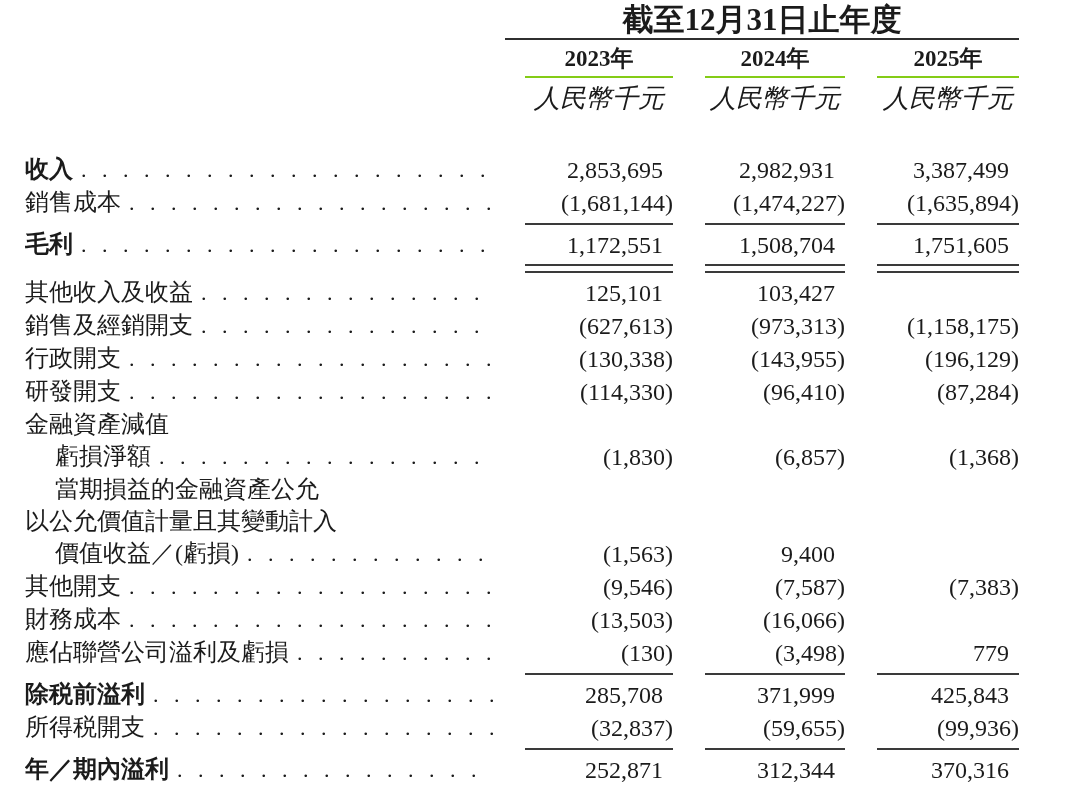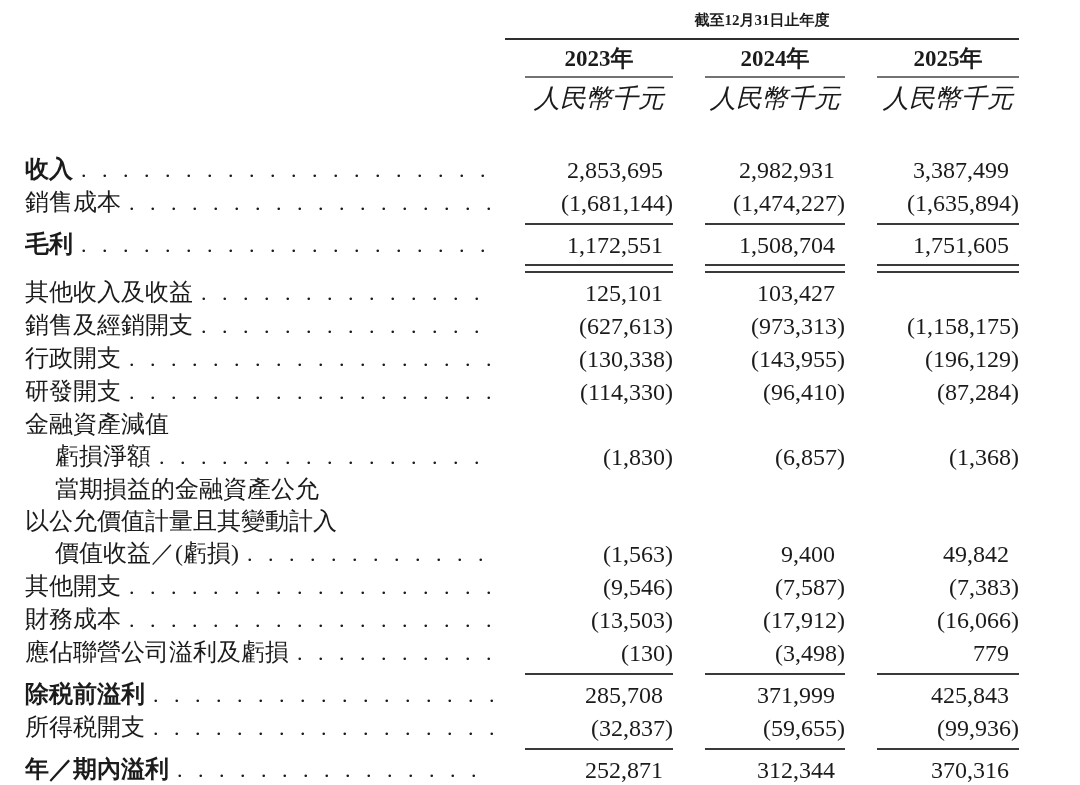--- a/index.html
+++ b/index.html
@@ -22,33 +22,33 @@
     display: grid;
     grid-template-columns: 468px 168px 160px 162px;
     column-gap: 12px;
     align-items: end;
   }
   
   .period-cell {
     grid-column: 2 / 5;
     text-align: center;
     font-weight: bold;
-    font-size: 15px;
+    font-size: 31px;
     line-height: 28px;
     padding-bottom: 4px;
     border-bottom: 2px solid #2f2f2f;
   }
   .year-inner {
     margin-left: 20px;
     text-align: center;
     font-weight: bold;
     font-size: 23px;
     line-height: 28px;
     padding: 5px 0 3px 0;
-    border-bottom: 2px solid #737373;
+    border-bottom: 2px solid #84cc16;
   }
   .unit-inner {
     margin-left: 20px;
     text-align: center;
     font-style: italic;
     font-size: 26px;
     line-height: 28px;
     padding-top: 7px;
   }
   
@@ -240,38 +240,36 @@
           <span class="txt">以公允價值計量且其變動計入</span>
         </div>
       </div>
       <div class="grid row">
         <div class="lcell ind1">
           <span class="txt">價值收益／(虧損)</span>
           <span class="leader"></span>
         </div>
         <div class="vcell"><span class="val paren">(1,563)</span></div>
         <div class="vcell"><span class="val">9,400</span></div>
-        <div class="vcell"><span class="val">49,842</span></div>
       </div>
       <div class="grid row">
         <div class="lcell">
           <span class="txt">其他開支</span>
           <span class="leader"></span>
         </div>
         <div class="vcell"><span class="val paren">(9,546)</span></div>
         <div class="vcell"><span class="val paren">(7,587)</span></div>
         <div class="vcell"><span class="val paren">(7,383)</span></div>
       </div>
       <div class="grid row">
         <div class="lcell">
           <span class="txt">財務成本</span>
           <span class="leader"></span>
         </div>
         <div class="vcell"><span class="val paren">(13,503)</span></div>
-        <div class="vcell"><span class="val paren">(17,912)</span></div>
         <div class="vcell"><span class="val paren">(16,066)</span></div>
       </div>
       <div class="grid row">
         <div class="lcell">
           <span class="txt">應佔聯營公司溢利及虧損</span>
           <span class="leader"></span>
         </div>
         <div class="vcell"><span class="val paren">(130)</span></div>
         <div class="vcell"><span class="val paren">(3,498)</span></div>
         <div class="vcell"><span class="val">779</span></div>

